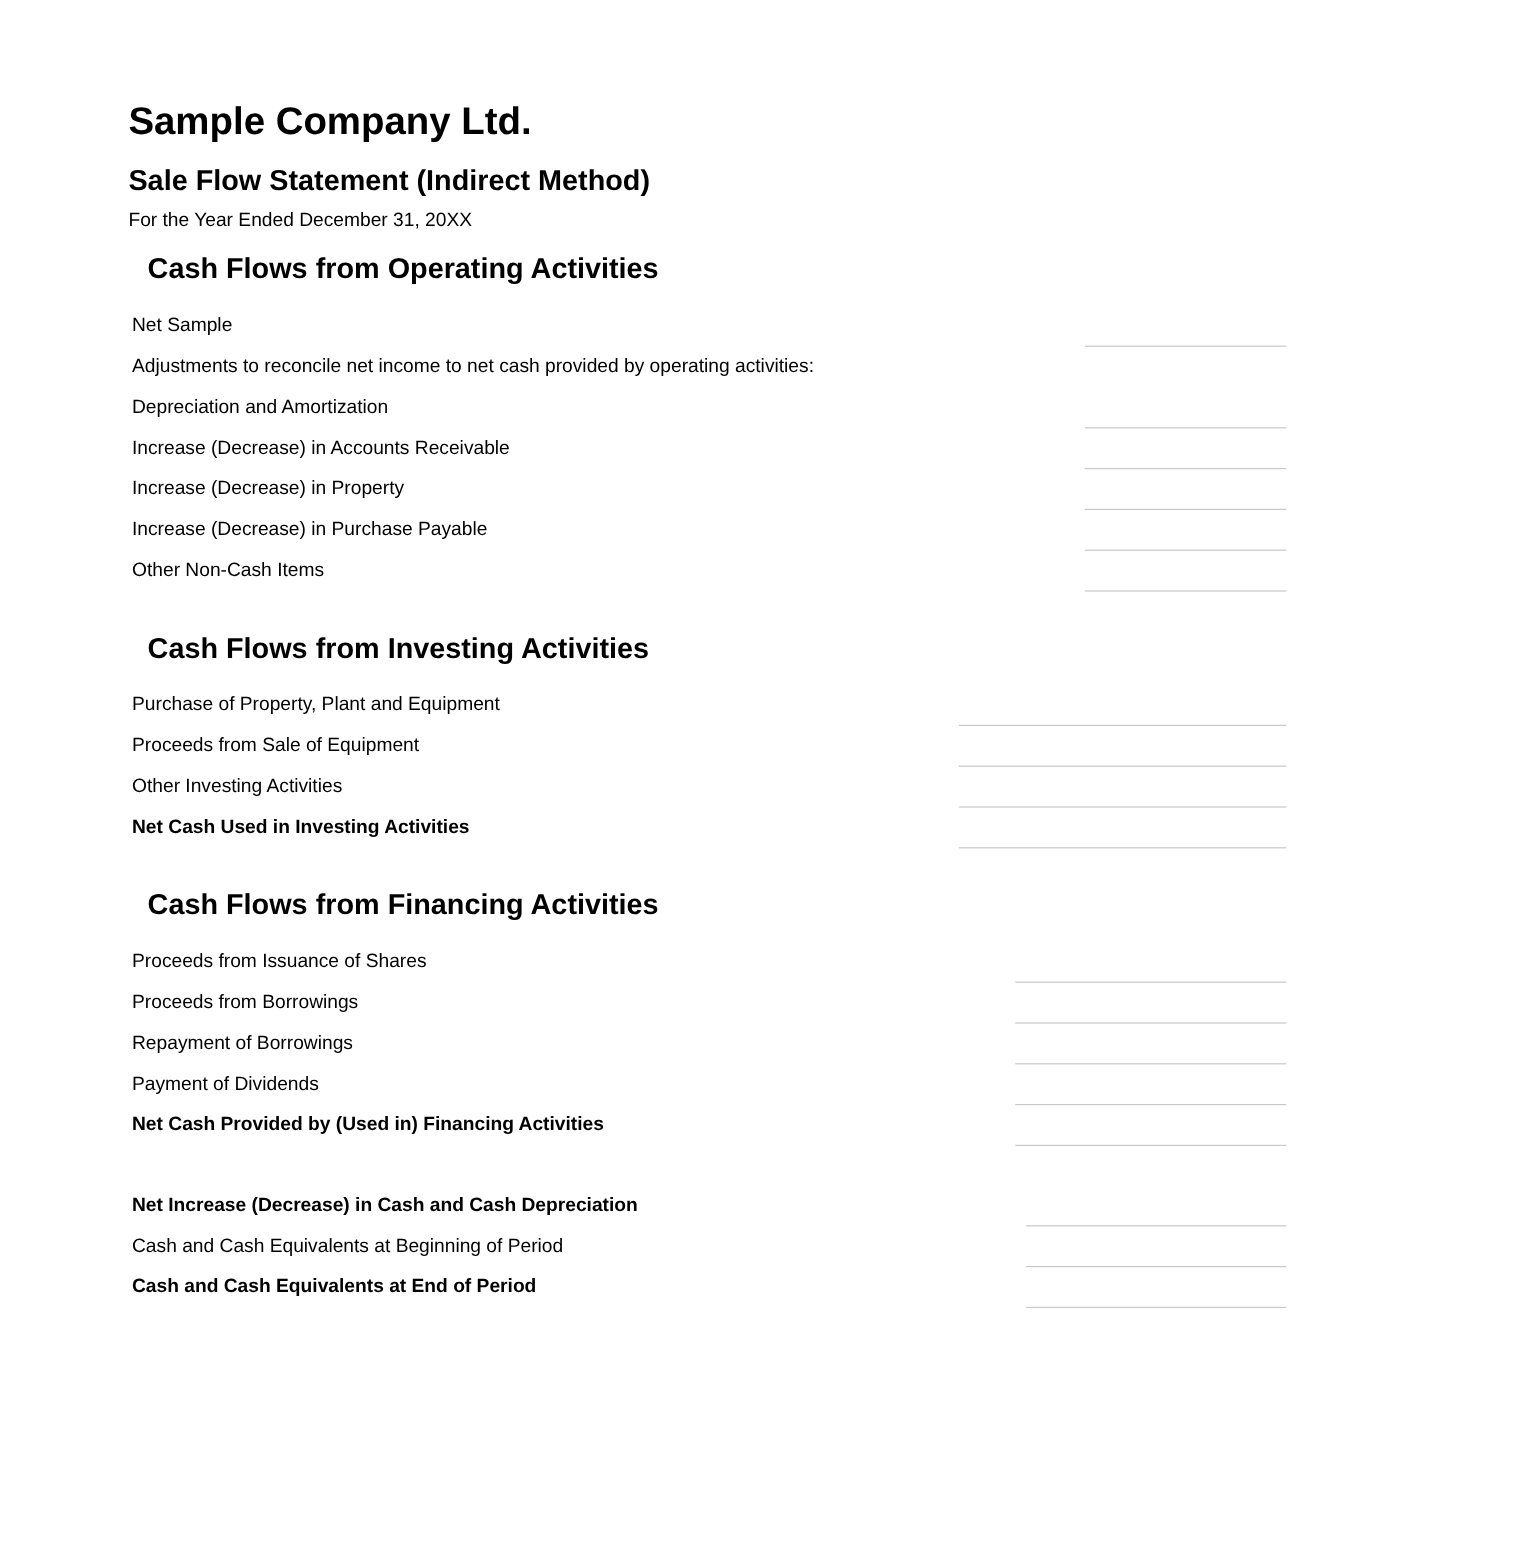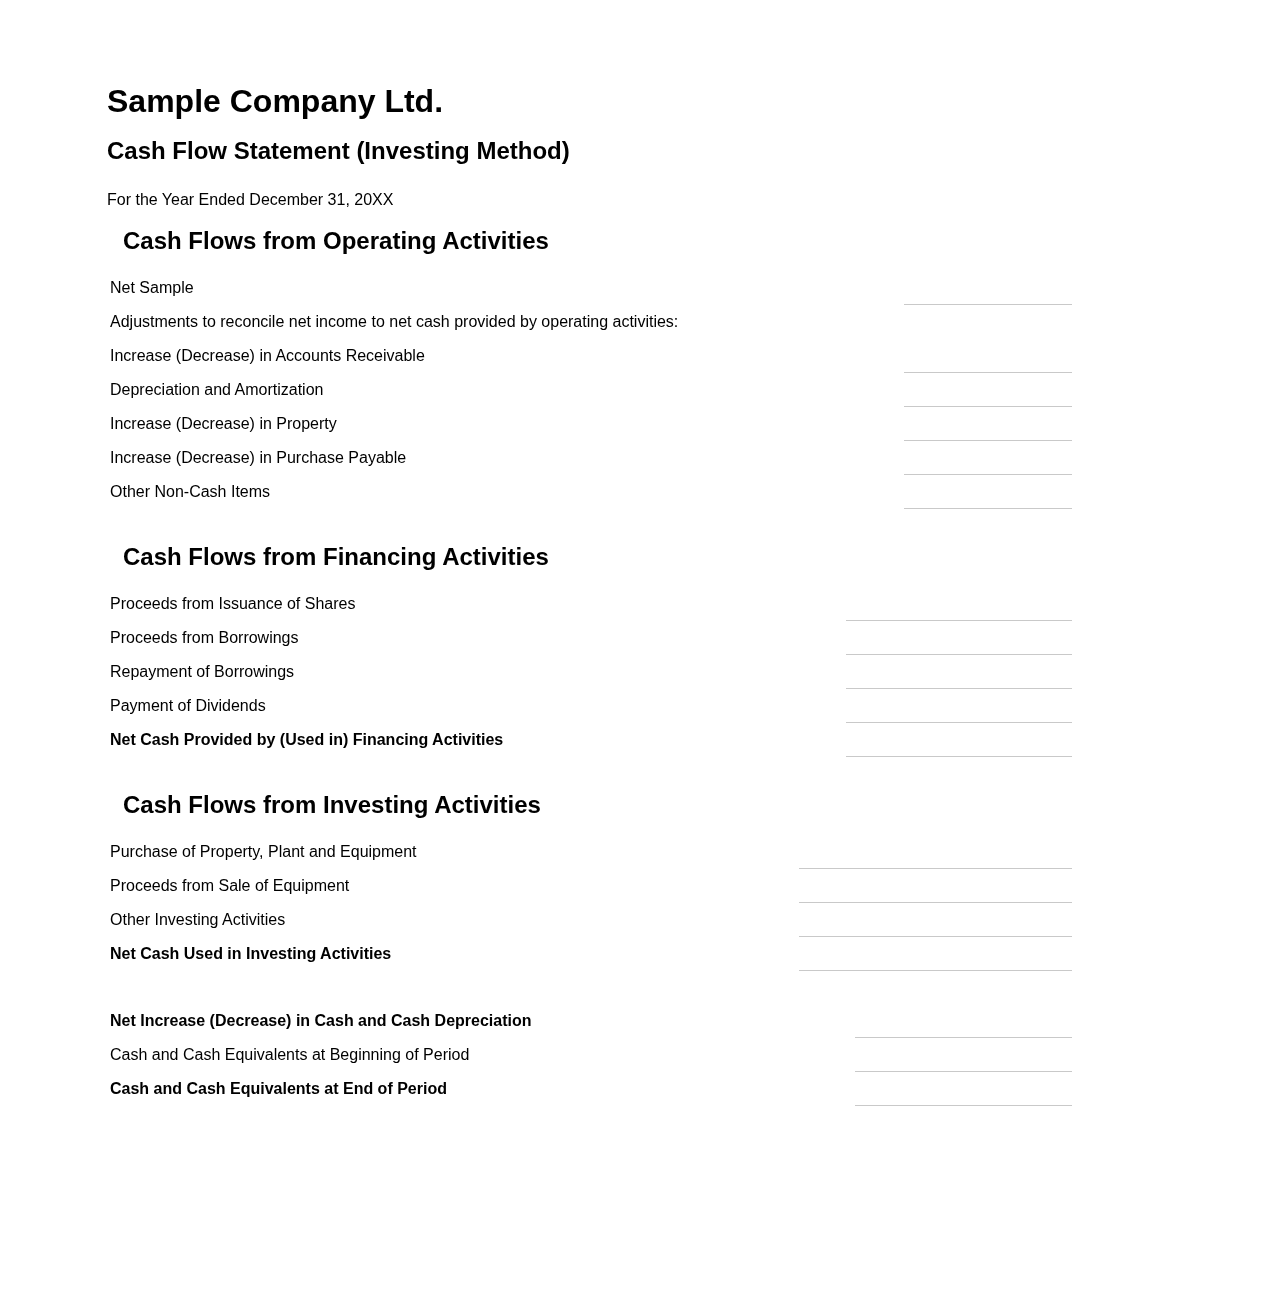--- a/index.html
+++ b/index.html
@@ -27,21 +27,21 @@
   }
   .title {
     font-size: 24px;
     font-weight: bold;
     line-height: 28px;
     margin-top: 17px;
   }
   .period {
     font-size: 16px;
     line-height: 22px;
-    margin-top: 24px;
+    margin-top: 8px;
   }
   .section-heading {
     font-size: 24px;
     font-weight: bold;
     line-height: 28px;
     margin: 16px;
   }
   .section + .section .section-heading {
     margin-top: 34px;
   }
@@ -76,52 +76,74 @@
   .summary-block {
     margin-top: 33px;
   }
 </style>
 </head>
 <body>
 
 <div class="page">
 
   <div class="company">Sample Company Ltd.</div>
-  <div class="title">Cash Flow Statement (Investing Method)</div>
+  <div class="title">Sale Flow Statement (Indirect Method)</div>
   <div class="period">For the Year Ended December 31, 20XX</div>
 
   <div class="section">
     <div class="section-heading">Cash Flows from Operating Activities</div>
     <div class="rows">
       <div class="row">
         <span class="label">Net Sample</span>
         <span class="blank w-op"></span>
       </div>
       <div class="row">
         <span class="label">Adjustments to reconcile net income to net cash provided by operating activities:</span>
       </div>
       <div class="row">
-        <span class="label">Increase (Decrease) in Accounts Receivable</span>
+        <span class="label">Depreciation and Amortization</span>
         <span class="blank w-op"></span>
       </div>
       <div class="row">
-        <span class="label">Depreciation and Amortization</span>
+        <span class="label">Increase (Decrease) in Accounts Receivable</span>
         <span class="blank w-op"></span>
       </div>
       <div class="row">
         <span class="label">Increase (Decrease) in Property</span>
         <span class="blank w-op"></span>
       </div>
       <div class="row">
         <span class="label">Increase (Decrease) in Purchase Payable</span>
         <span class="blank w-op"></span>
       </div>
       <div class="row">
         <span class="label">Other Non-Cash Items</span>
         <span class="blank w-op"></span>
+      </div>
+    </div>
+  </div>
+
+  <div class="section">
+    <div class="section-heading">Cash Flows from Investing Activities</div>
+    <div class="rows">
+      <div class="row">
+        <span class="label">Purchase of Property, Plant and Equipment</span>
+        <span class="blank w-inv"></span>
+      </div>
+      <div class="row">
+        <span class="label">Proceeds from Sale of Equipment</span>
+        <span class="blank w-inv"></span>
+      </div>
+      <div class="row">
+        <span class="label">Other Investing Activities</span>
+        <span class="blank w-inv"></span>
+      </div>
+      <div class="row bold">
+        <span class="label">Net Cash Used in Investing Activities</span>
+        <span class="blank w-inv"></span>
       </div>
     </div>
   </div>
 
   <div class="section">
     <div class="section-heading">Cash Flows from Financing Activities</div>
     <div class="rows">
       <div class="row">
         <span class="label">Proceeds from Issuance of Shares</span>
         <span class="blank w-fin"></span>
@@ -138,42 +160,20 @@
         <span class="label">Payment of Dividends</span>
         <span class="blank w-fin"></span>
       </div>
       <div class="row bold">
         <span class="label">Net Cash Provided by (Used in) Financing Activities</span>
         <span class="blank w-fin"></span>
       </div>
     </div>
   </div>
 
-  <div class="section">
-    <div class="section-heading">Cash Flows from Investing Activities</div>
-    <div class="rows">
-      <div class="row">
-        <span class="label">Purchase of Property, Plant and Equipment</span>
-        <span class="blank w-inv"></span>
-      </div>
-      <div class="row">
-        <span class="label">Proceeds from Sale of Equipment</span>
-        <span class="blank w-inv"></span>
-      </div>
-      <div class="row">
-        <span class="label">Other Investing Activities</span>
-        <span class="blank w-inv"></span>
-      </div>
-      <div class="row bold">
-        <span class="label">Net Cash Used in Investing Activities</span>
-        <span class="blank w-inv"></span>
-      </div>
-    </div>
-  </div>
-
   <div class="rows summary-block">
     <div class="row bold">
       <span class="label">Net Increase (Decrease) in Cash and Cash Depreciation</span>
       <span class="blank w-sum"></span>
     </div>
     <div class="row">
       <span class="label">Cash and Cash Equivalents at Beginning of Period</span>
       <span class="blank w-sum"></span>
     </div>
     <div class="row bold">

